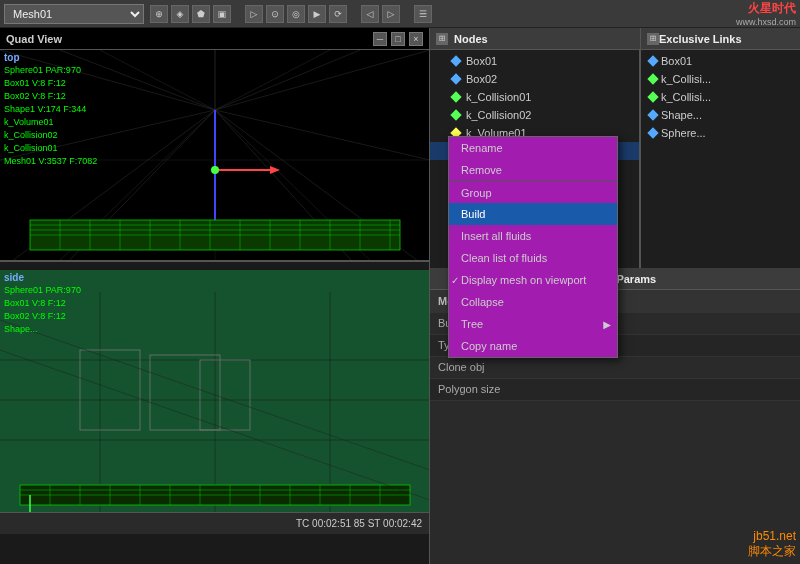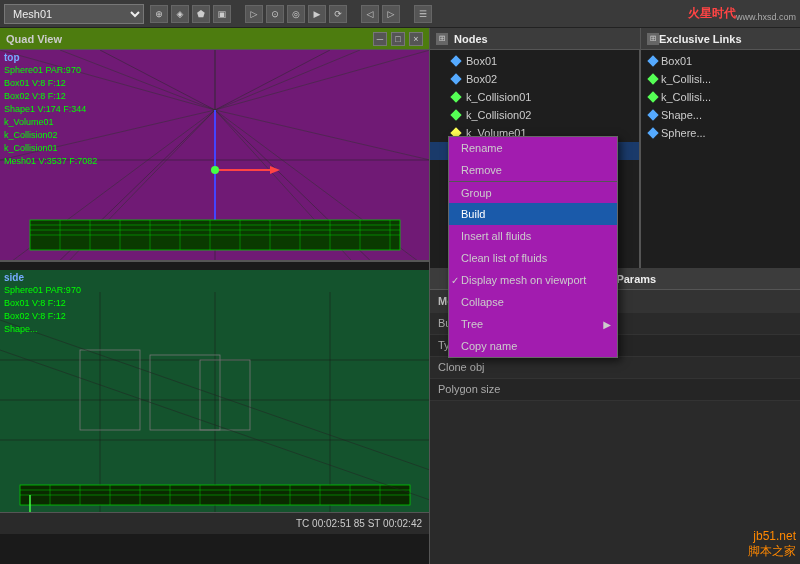--- a/index.html
+++ b/index.html
@@ -62,21 +62,21 @@
     #quad-view {
       width: 430px;
       height: 536px;
       background: #1a1a1a;
       border-right: 1px solid #555;
       position: relative;
       overflow: hidden;
     }
     #quad-view-header {
       height: 22px;
-      background: #4d7c0f;
+      background: #000000;
       display: flex;
       align-items: center;
       padding: 0 6px;
       border-bottom: 1px solid #555;
       justify-content: space-between;
     }
     #quad-view-title {
       color: #ccc;
       font-size: 11px;
       font-weight: bold;
@@ -94,21 +94,21 @@
       cursor: pointer;
     }
 
     
     #viewport-top {
       position: absolute;
       top: 22px;
       left: 0;
       width: 430px;
       height: 212px;
-      background: #701a75;
+      background: #000000;
       border-bottom: 2px solid #555;
       overflow: hidden;
     }
     .viewport-label {
       position: absolute;
       top: 2px;
       left: 4px;
       color: #7af;
       font-size: 10px;
       font-weight: bold;
@@ -388,21 +388,21 @@
     <div class="toolbar-icon">◎</div>
     <div class="toolbar-icon">▶</div>
     <div class="toolbar-icon">⟳</div>
     <div class="toolbar-spacer"></div>
     <div class="toolbar-icon">◁</div>
     <div class="toolbar-icon">▷</div>
     <div class="toolbar-spacer"></div>
     <div class="toolbar-icon">☰</div>
   </div>
 
-  <div style="margin-left:auto; display:flex; align-items:flex-end;">
+  <div style="margin-left:auto; display:flex; flex-direction:column; align-items:flex-end;">
     <span style="color:#ff4444; font-size:12px; font-weight:bold;">火星时代</span>
     <span style="color:#aaa; font-size:9px;">www.hxsd.com</span>
   </div>
 </div>
 
 <div id="main-layout">
 
   <div id="quad-view">
     <div id="quad-view-header">
       <span id="quad-view-title">Quad View</span>

